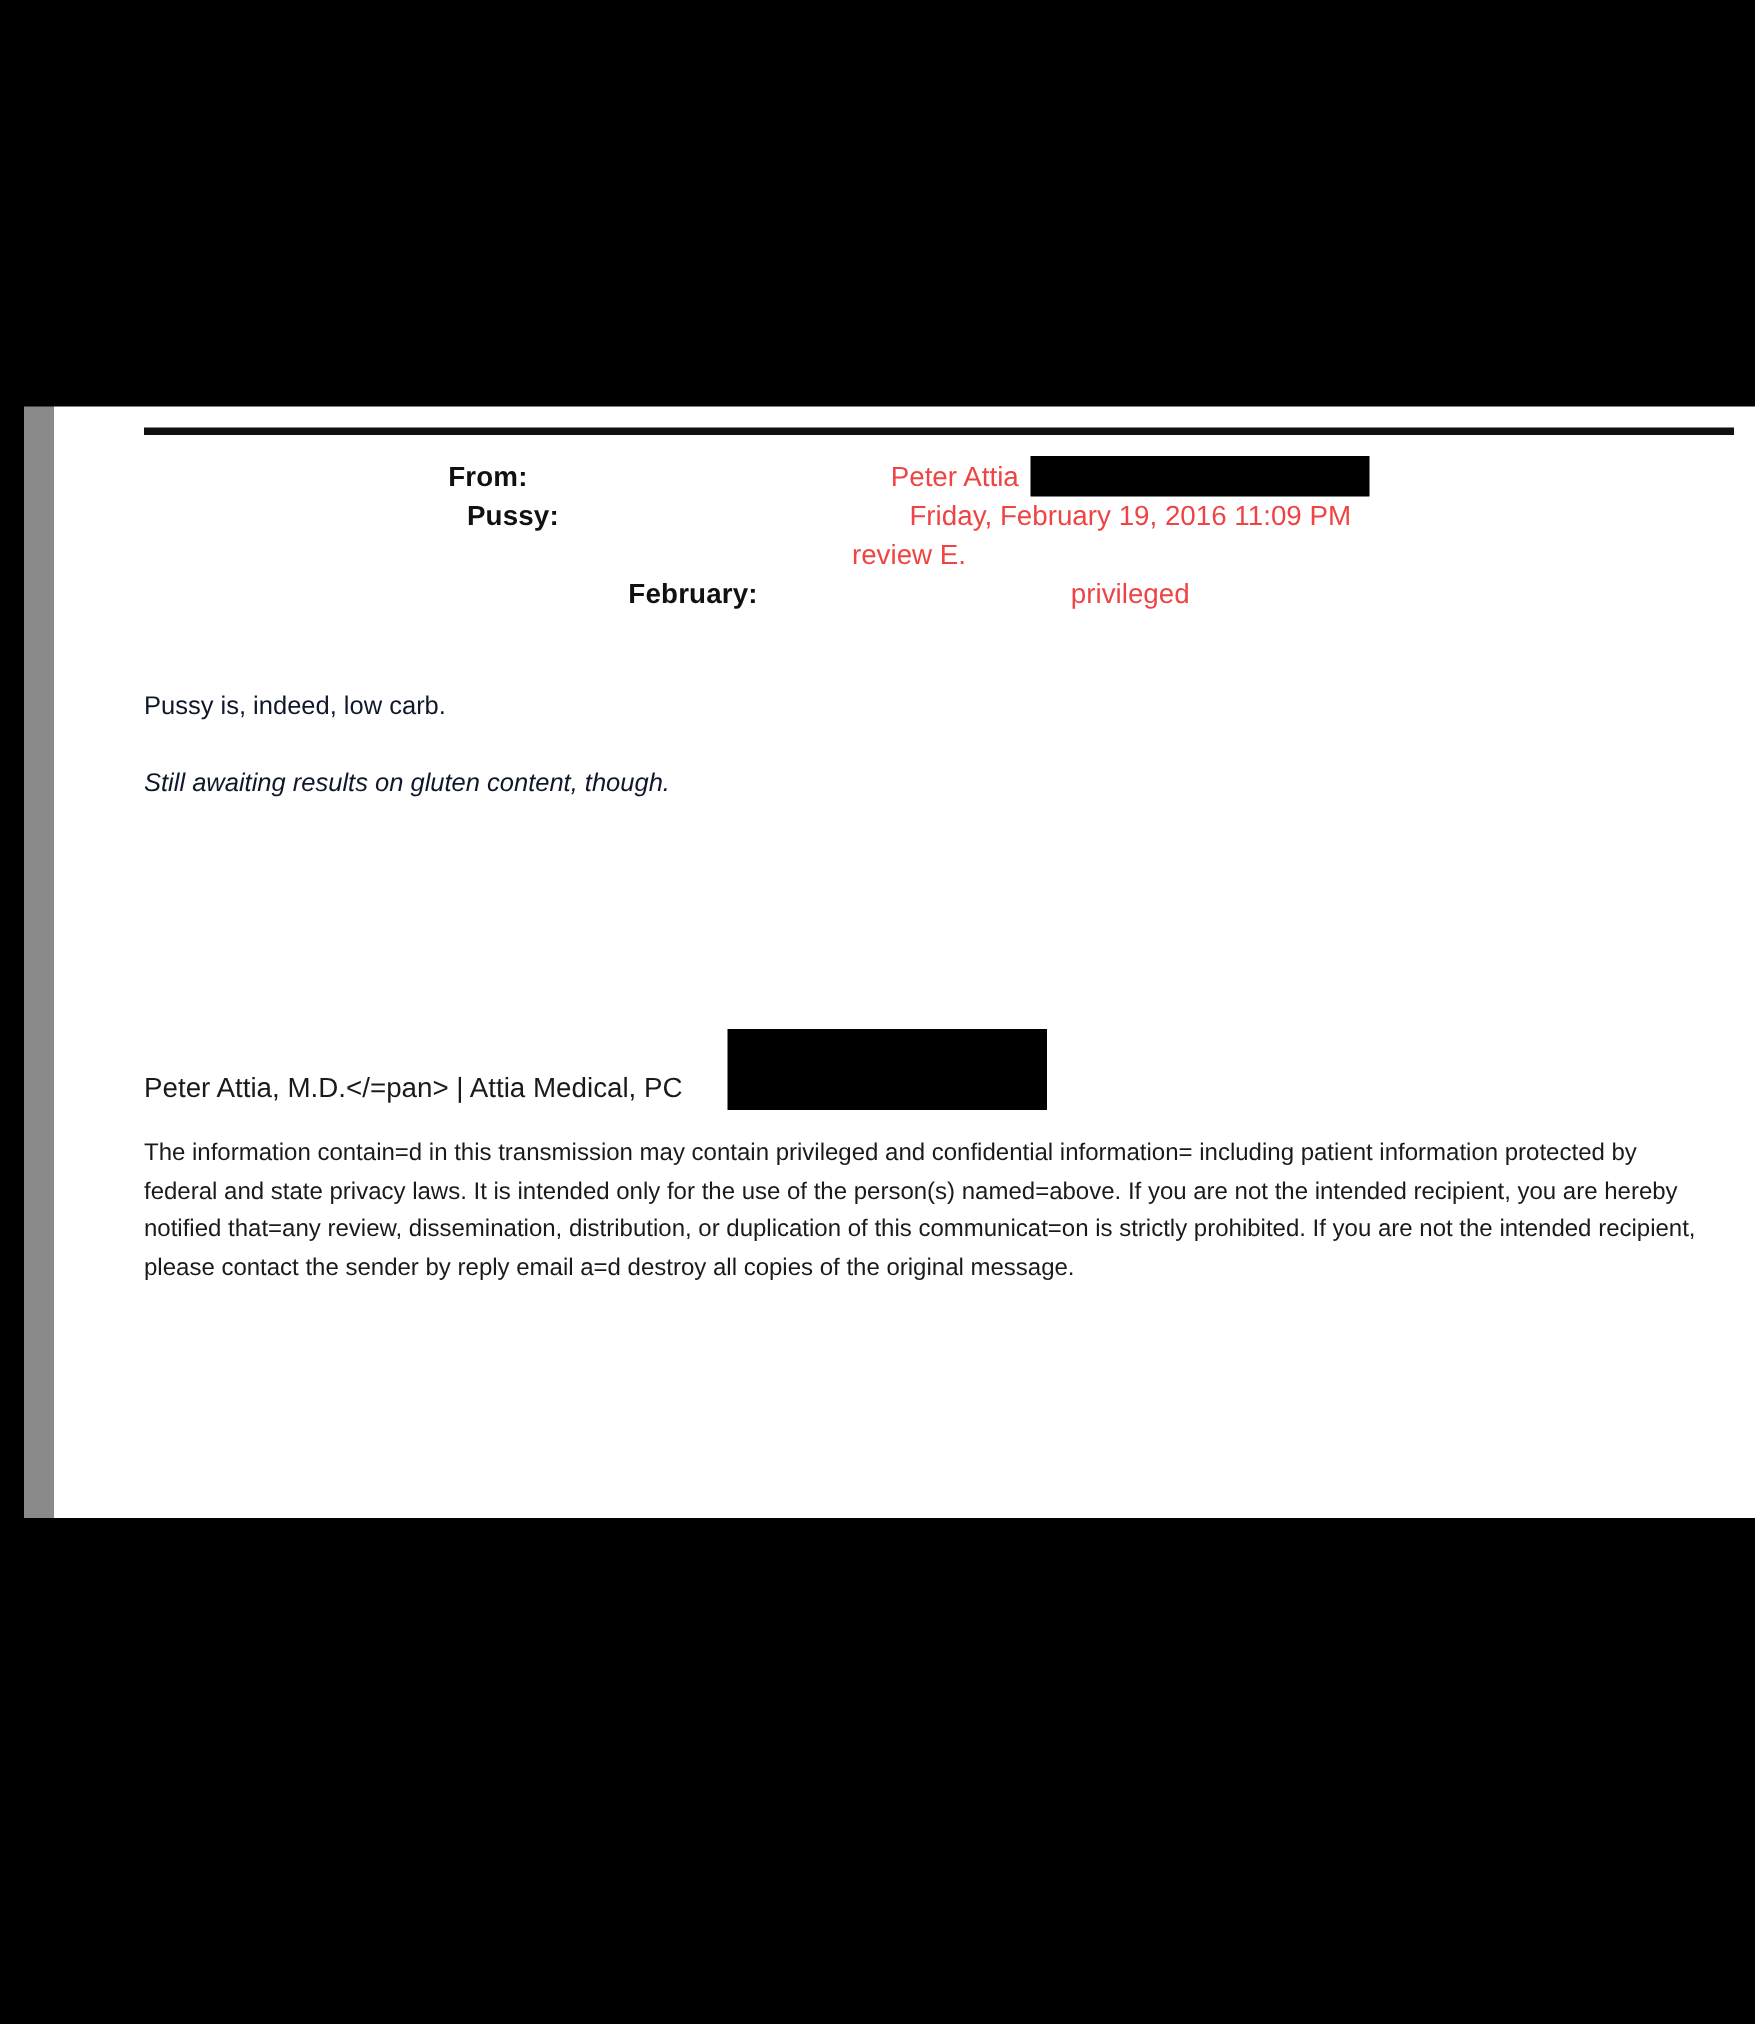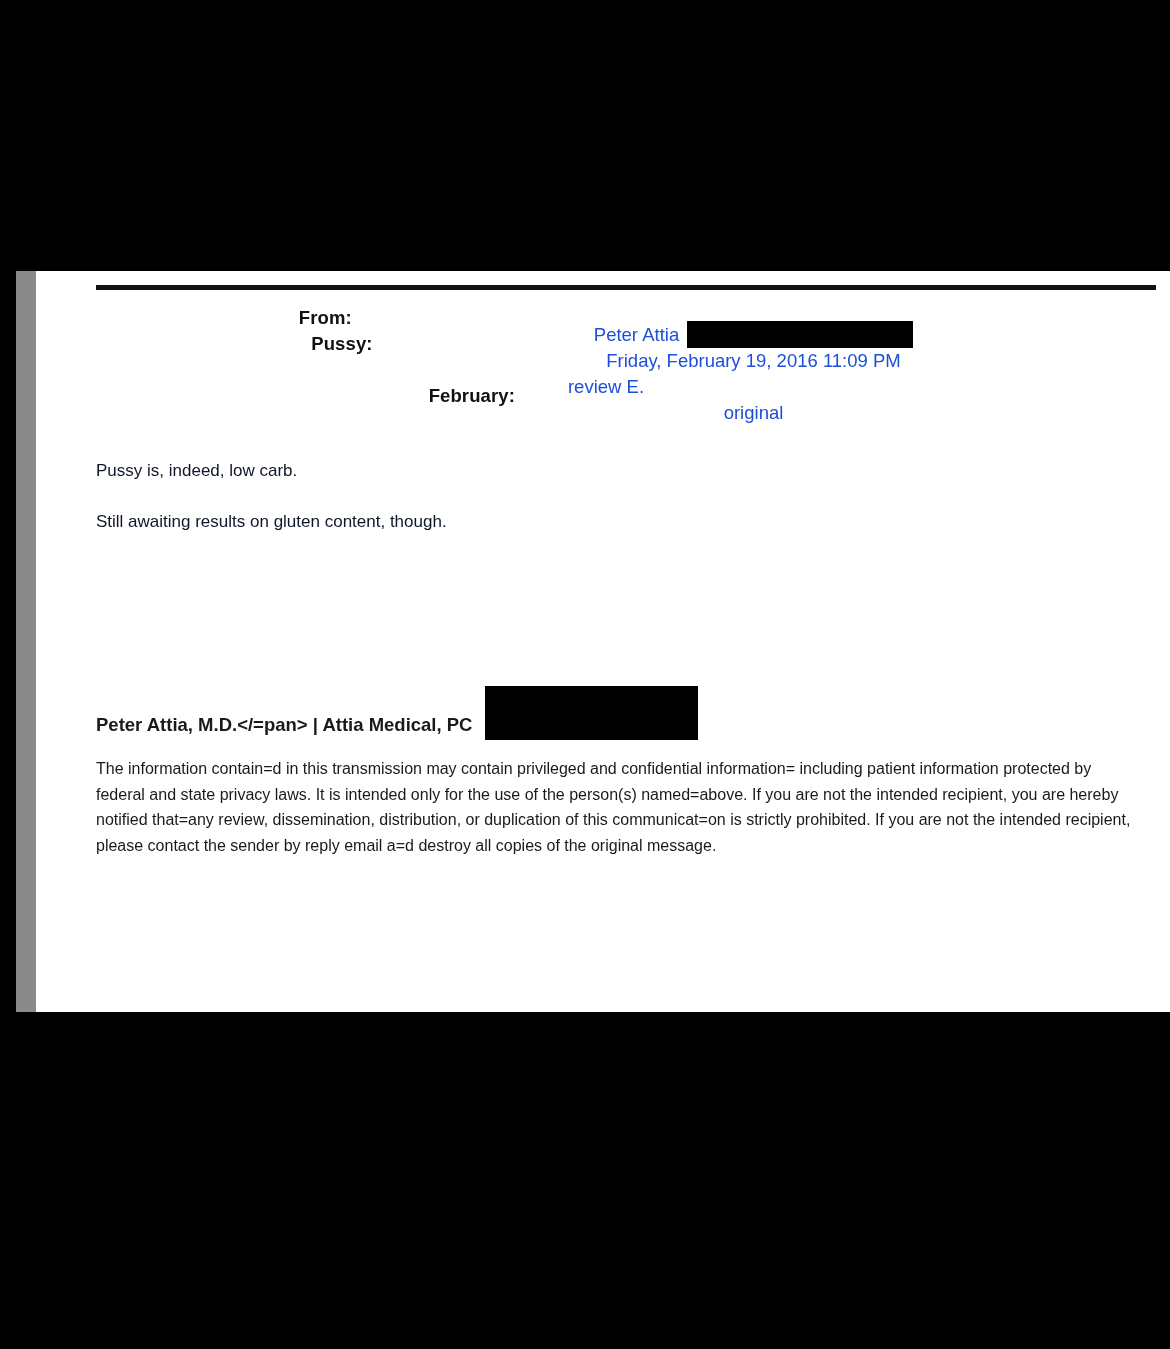--- a/index.html
+++ b/index.html
@@ -72,24 +72,23 @@
   }
   .hlabel {
     width: 295px;
     font-weight: bold;
     font-size: 18.5px;
     color: #111111;
     letter-spacing: 0.1px;
   }
   .hvalue {
     font-size: 18.5px;
-    color: #1d4ed8;
+    color: #ef4444;
     white-space: nowrap;
     position: relative;
-    margin-top: 17px;
   }
   .redaction {
     display: inline-block;
     background: #000000;
     vertical-align: middle;
   }
   .redact-from {
     width: 226px;
     height: 27px;
     margin-left: 8px;
@@ -97,31 +96,30 @@
   }
 
   
   .body-text {
     position: absolute;
     left: 60px;
     font-size: 17px;
     color: #0f172a;
   }
   .line1 { top: 190px; }
-  .line2 { top: 241px; }
+  .line2 { top: 241px; font-style: italic; }
 
   
   .sig {
     position: absolute;
     left: 60px;
     top: 443px;
     font-size: 18.5px;
     color: #1a1a1a;
     white-space: nowrap;
-    font-weight: bold;
   }
   .redact-sig {
     position: absolute;
     left: 449px;
     top: 415px;
     width: 213px;
     height: 54px;
     background: #000000;
   }
 
@@ -162,21 +160,21 @@
         <div class="hlabel">Pussy:</div>
         <div class="hvalue">Friday, February 19, 2016 11:09 PM</div>
       </div>
 
       <div class="hrow">
         <div class="hvalue">review E.</div>
       </div>
 
       <div class="hrow">
         <div class="hlabel">February:</div>
-        <div class="hvalue">original</div>
+        <div class="hvalue">privileged</div>
       </div>
 
     </div>
 
     <div class="body-text line1">Pussy is, indeed, low carb.</div>
     <div class="body-text line2">Still awaiting results on gluten content, though.</div>
 
     <div class="redact-sig"></div>
     <div class="sig">Peter Attia, M.D.&lt;/=pan&gt; | Attia Medical, PC</div>
 

